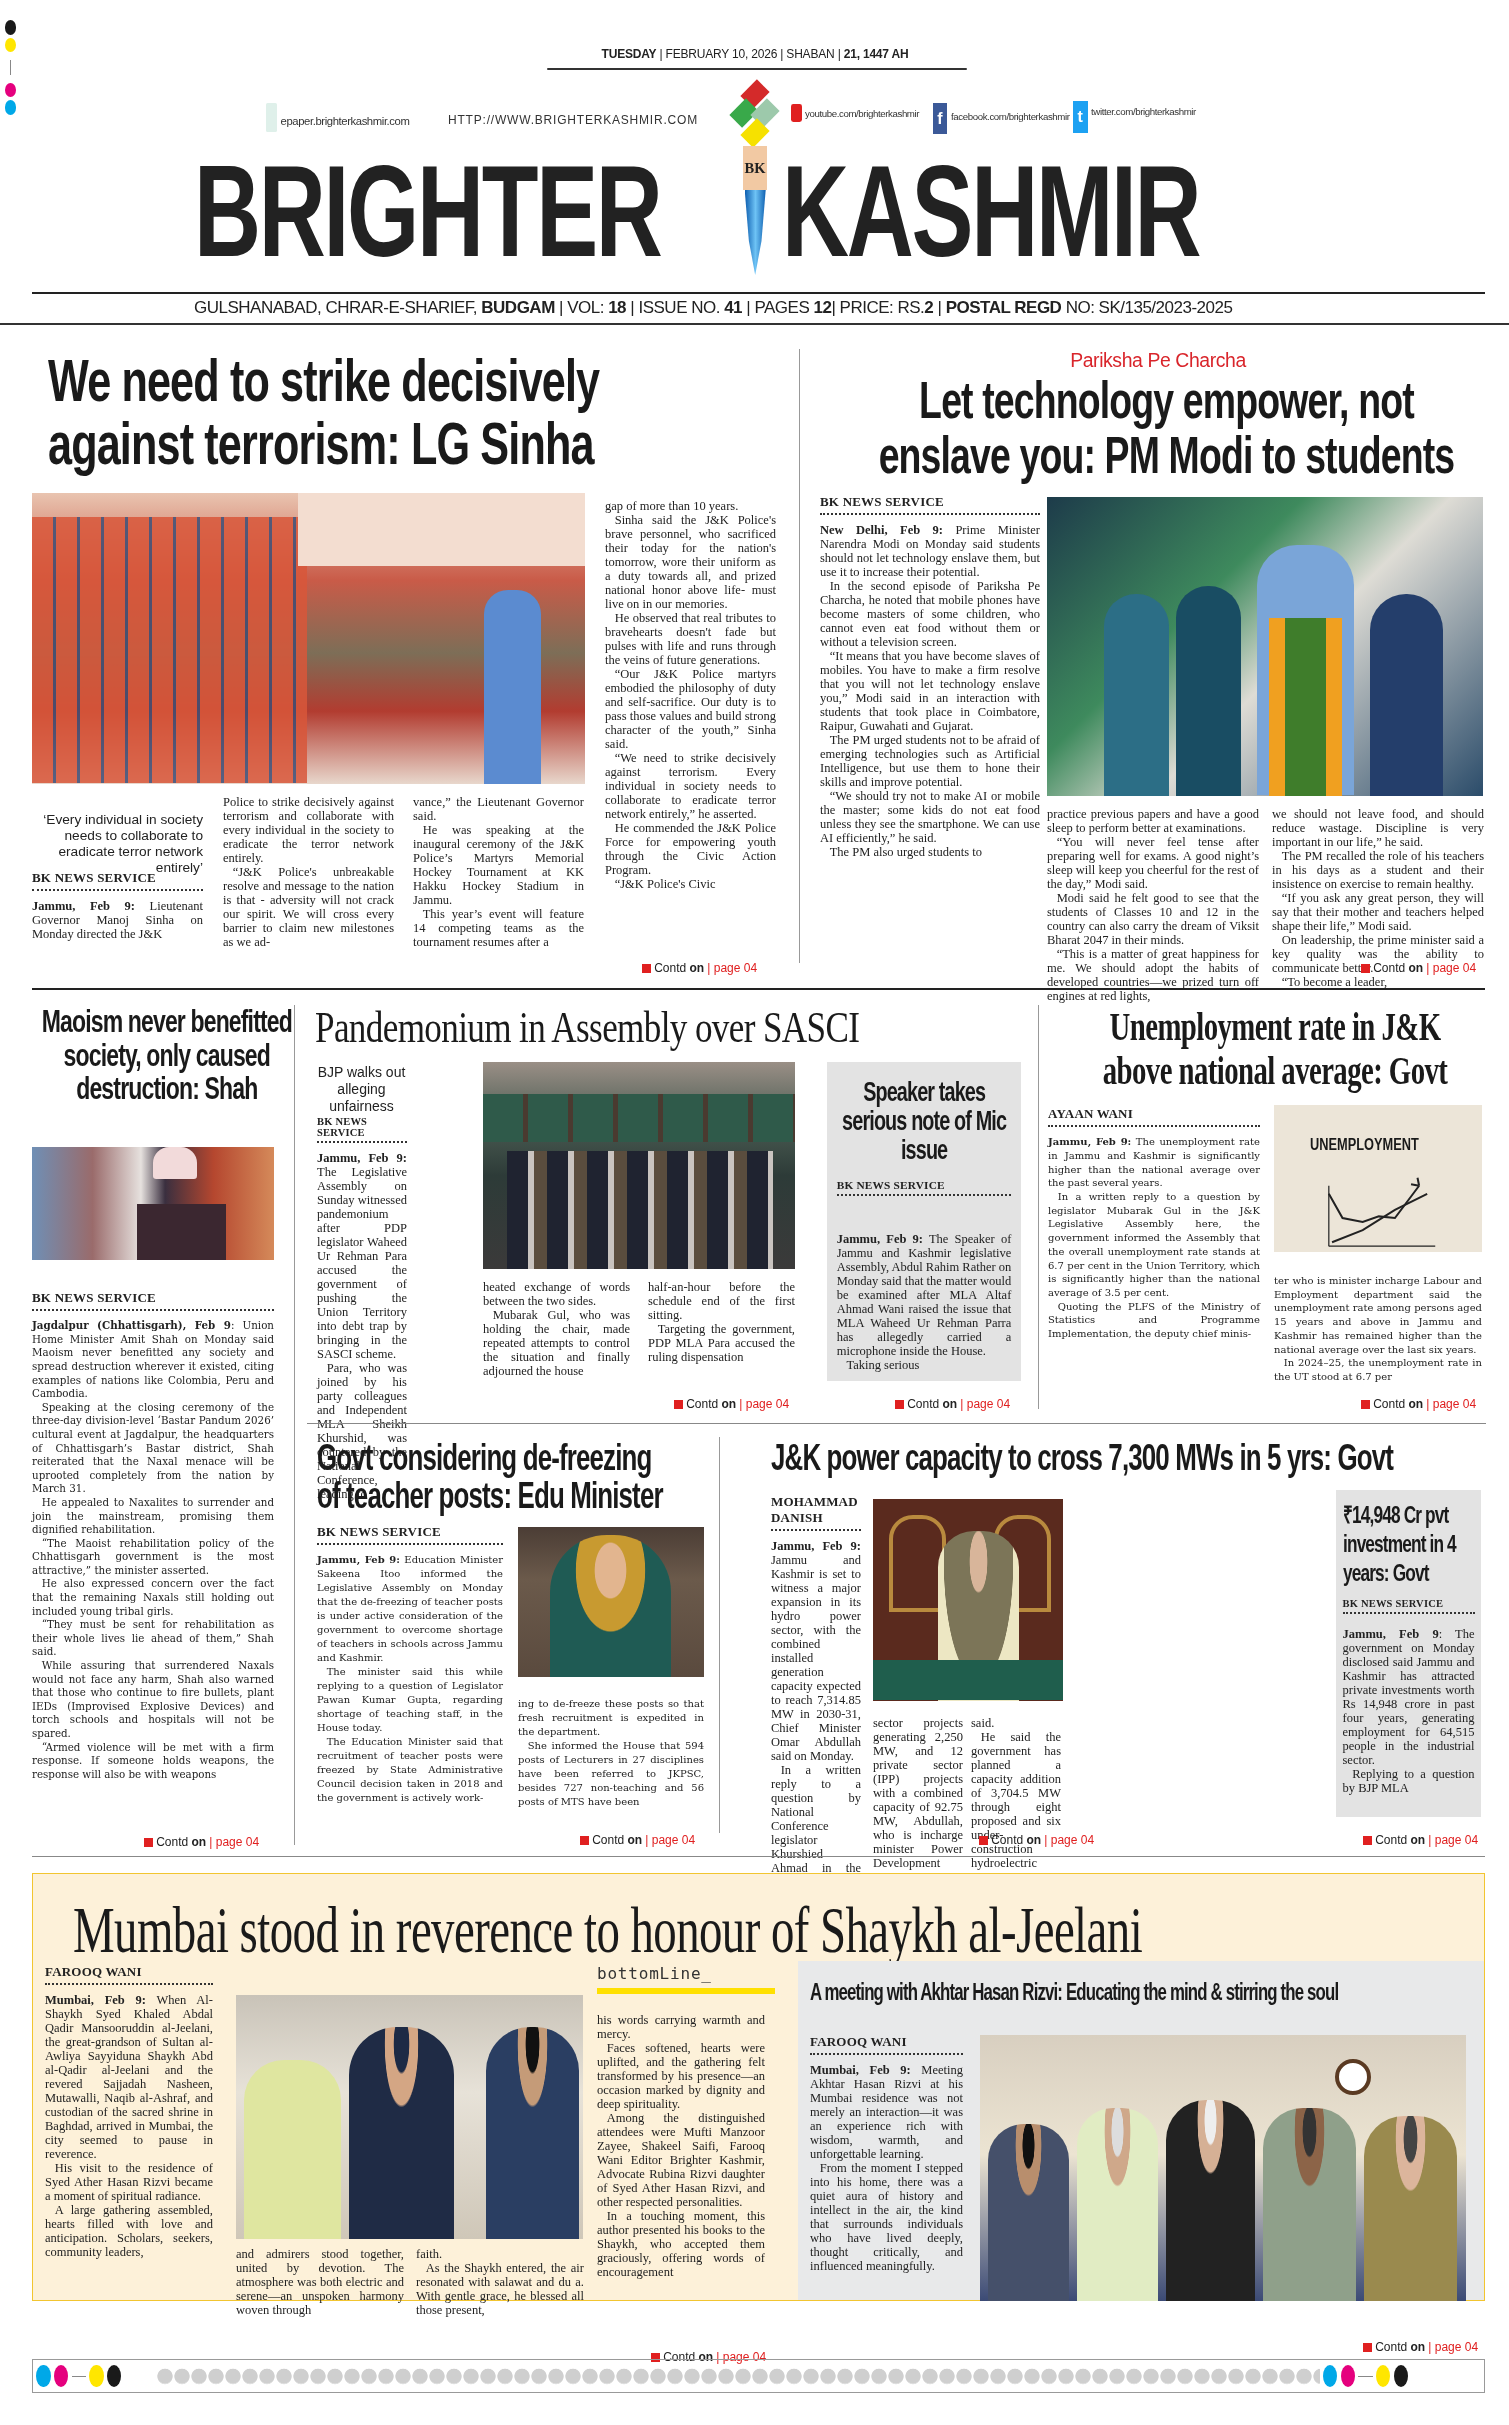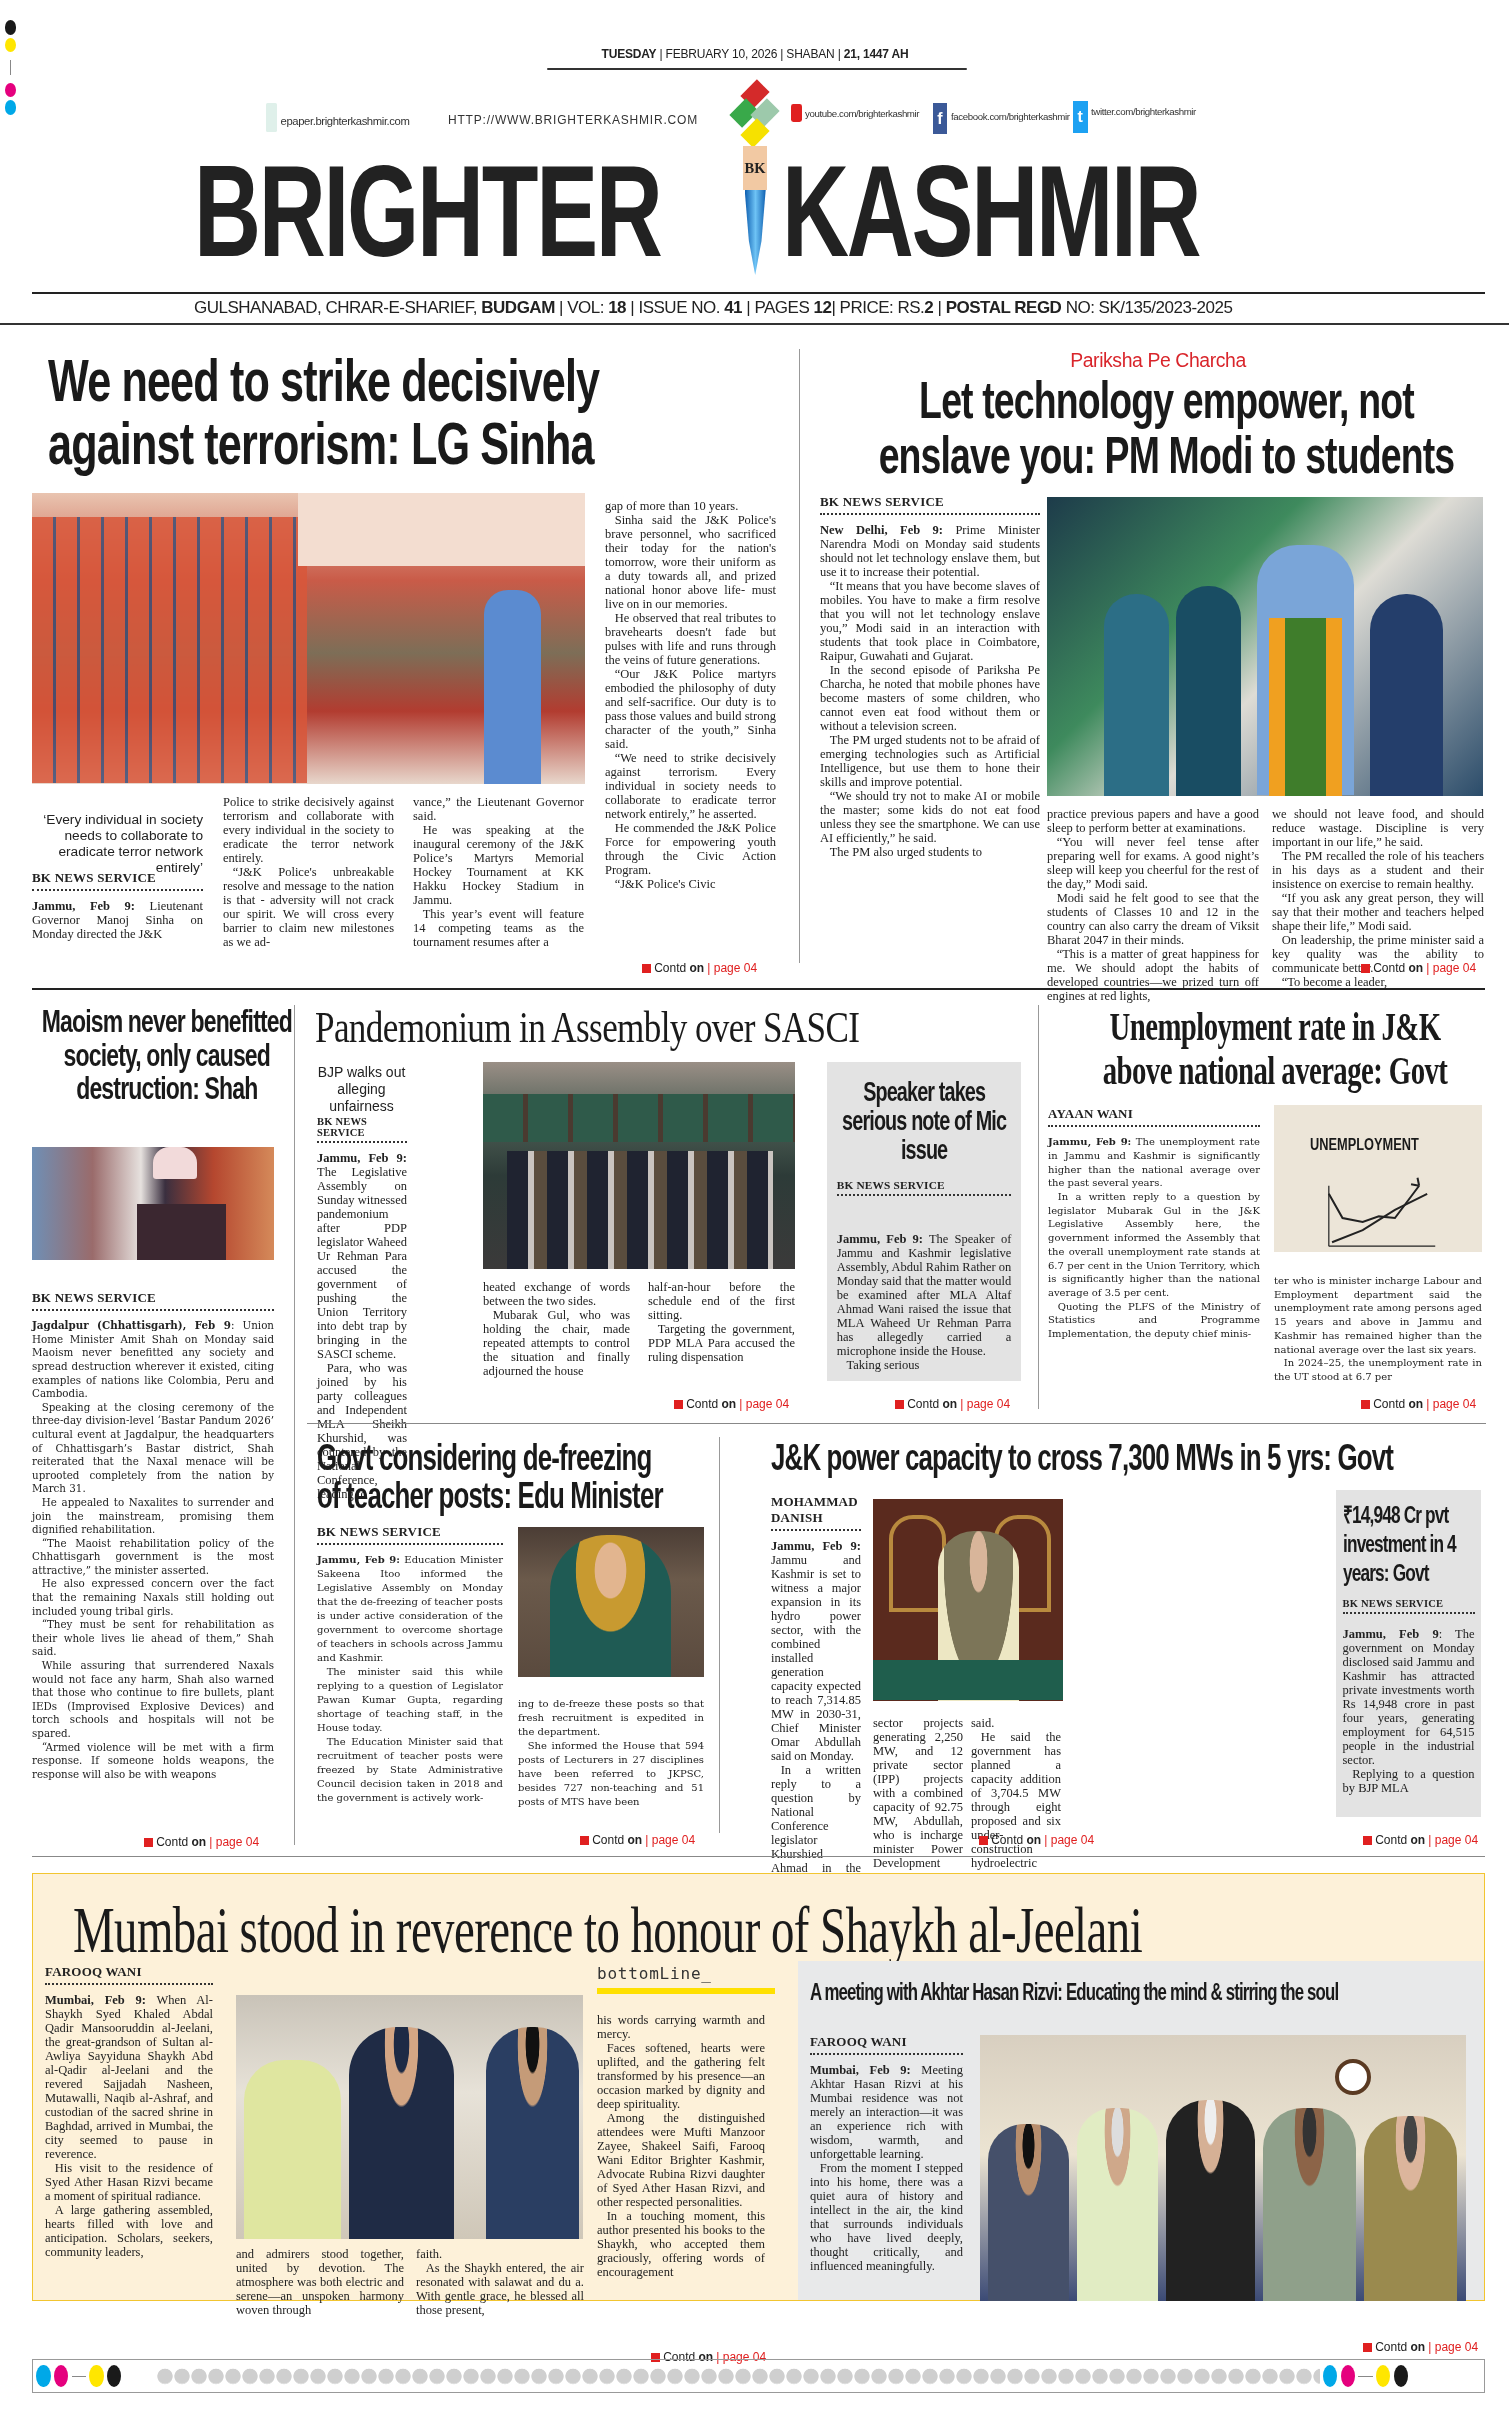--- a/index.html
+++ b/index.html
@@ -129,22 +129,22 @@
 <article>
   <div class="abs cond" style="left:807px;top:349px;width:702px;text-align:center;font-size:19.4px;color:#d9252b;letter-spacing:-0.4px">Pariksha Pe Charcha</div>
   <div class="abs headline" style="left:832px;top:373px;width:929px;font-size:52px;text-align:center;transform:scaleX(0.72)">
     <div>Let technology empower, not</div>
     <div>enslave you: PM Modi to students</div>
   </div>
   <div class="col" style="left:820px;top:494px;width:220px">
     <div class="byline">BK NEWS SERVICE</div>
     <div class="body-text">
       <p class="first"><b>New Delhi, Feb 9:</b> <span>Prime Minister Narendra Modi on Monday said students should not let technology enslave them, but use it to increase their potential.</span></p>
+      <p>In the second episode of Pariksha Pe Charcha, he noted that mobile phones have become masters of some children, who cannot even eat food without them or without a television screen.</p>
       <p>“It means that you have become slaves of mobiles. You have to make a firm resolve that you will not let technology enslave you,” Modi said in an interaction with students that took place in Coimbatore, Raipur, Guwahati and Gujarat.</p>
-      <p>In the second episode of Pariksha Pe Charcha, he noted that mobile phones have become masters of some children, who cannot even eat food without them or without a television screen.</p>
       <p>The PM urged students not to be afraid of emerging technologies such as Artificial Intelligence, but use them to hone their skills and improve potential.</p>
       <p>“We should try not to make AI or mobile the master; some kids do not eat food unless they see the smartphone. We can use AI efficiently,” he said.</p>
       <p>The PM also urged students to</p>
     </div>
   </div>
   <div class="photo" style="left:1047px;top:497px;width:436px;height:299px;background:linear-gradient(135deg,#1d3b4a 0%,#3e8a5d 35%,#dedcd5 55%,#2b4c6a 100%)">
     <div style="position:absolute;left:210px;top:48px;width:97px;height:250px;background:#7aa5d8;border-radius:40px 40px 0 0"></div>
     <div style="position:absolute;left:222px;top:121px;width:73px;height:178px;background:linear-gradient(90deg,#f0a020 0 22%,#3f7d2b 22% 78%,#f0a020 78%)"></div>
     <div style="position:absolute;left:57px;top:97px;width:65px;height:202px;background:#2c6e86;border-radius:32px 32px 0 0"></div>
     <div style="position:absolute;left:129px;top:89px;width:65px;height:210px;background:#194d63;border-radius:32px 32px 0 0"></div>
@@ -297,21 +297,21 @@
       <p class="first"><b>Jammu, Feb 9:</b> <span>Education Minister Sakeena Itoo informed the Legislative Assembly on Monday that the de-freezing of teacher posts is under active consideration of the government to overcome shortage of teachers in schools across Jammu and Kashmir.</span></p>
       <p>The minister said this while replying to a question of Legislator Pawan Kumar Gupta, regarding shortage of teaching staff, in the House today.</p>
       <p>The Education Minister said that recruitment of teacher posts were freezed by State Administrative Council decision taken in 2018 and the government is actively work-</p>
     </div>
   </div>
   <div class="photo" style="left:518px;top:1527px;width:186px;height:150px;background:linear-gradient(180deg,#4b3d35 0%,#6b5a4b 35%,#5a4a3e 100%)">
     <div style="position:absolute;left:32px;top:8px;width:121px;height:142px;background:radial-gradient(ellipse at 50% 25%,#e2b58f 0 18%,#c89a30 19% 40%,#1f5b54 41%);border-radius:57px 57px 0 0"></div>
   </div>
   <div class="col body-text" style="left:518px;top:1697px;width:186px;font-family:'DejaVu Serif',serif;font-size:10px;line-height:14px">
     <p class="first">ing to de-freeze these posts so that fresh recruitment is expedited in the department.</p>
-    <p>She informed the House that 594 posts of Lecturers in 27 disciplines have been referred to JKPSC, besides 727 non-teaching and 51 posts of MTS have been</p>
+    <p>She informed the House that 594 posts of Lecturers in 27 disciplines have been referred to JKPSC, besides 727 non-teaching and 56 posts of MTS have been</p>
   </div>
   <div class="abs contd" style="left:580px;top:1833px">
     <span class="sq"></span>
       <span>Contd</span>
       <span class="on">on</span>
       <span class="pg">| <span>page 04</span></span>
   </div>
 </article>
 <div class="vline" style="left:719px;top:1437px;height:396px"></div>
 

